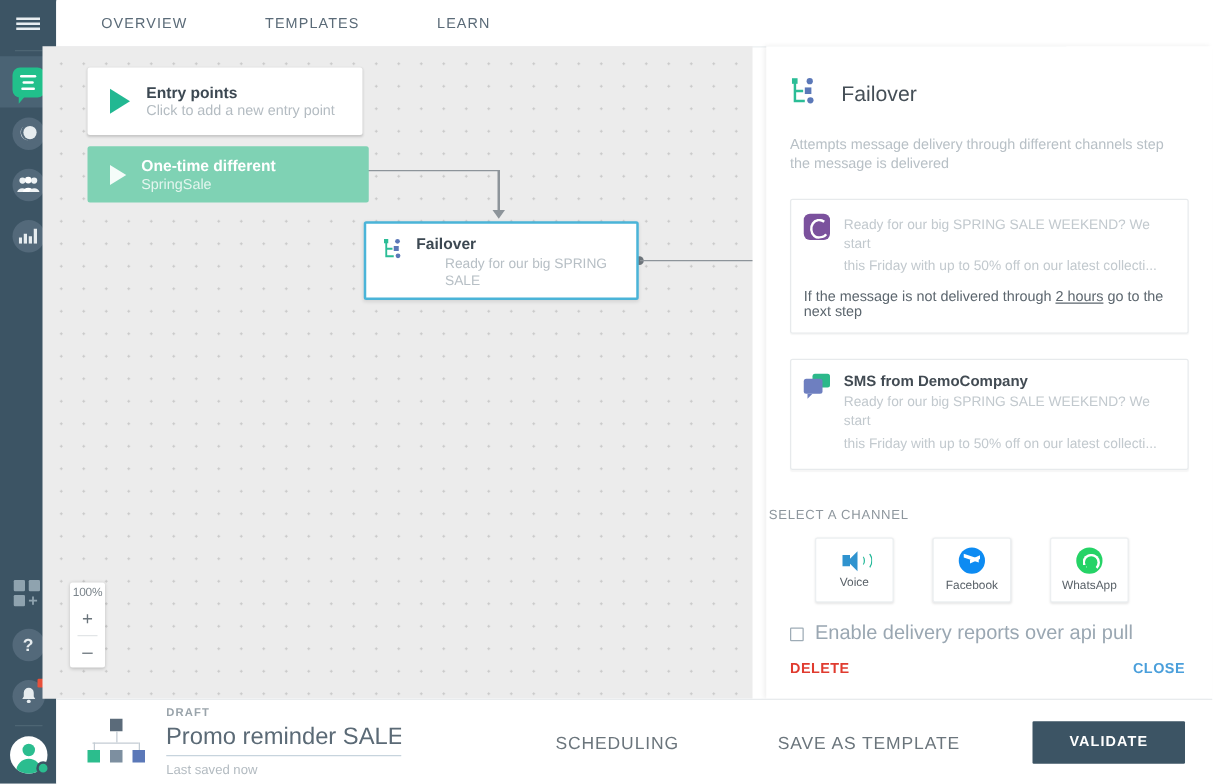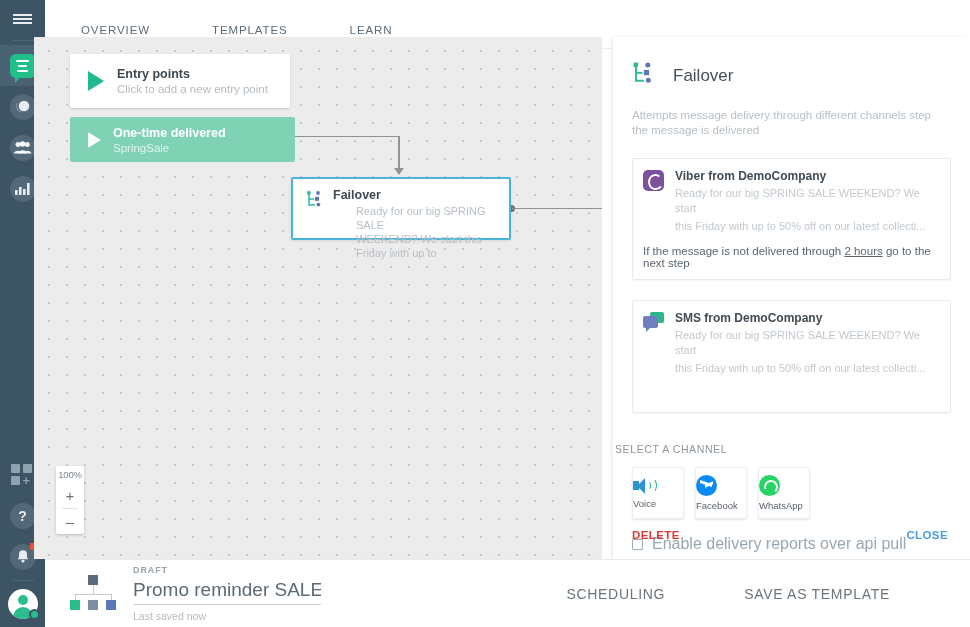--- a/index.html
+++ b/index.html
@@ -45,21 +45,21 @@
   .bell { position:relative; }
   .badge-dot { position:absolute; right:-1px; top:-1px; width:7px; height:7px; background:#e8503a; border-radius:1px; }
   .avatar-wrap { position:relative; width:30px; height:30px; margin-top:4px; }
   .avatar { width:30px; height:30px; border-radius:50%; background:#fff; overflow:hidden; position:relative; }
   .avatar .head { position:absolute; left:10px; top:6px; width:10px; height:10px; border-radius:50%; background:#2bbd8f; }
   .avatar .body { position:absolute; left:5px; top:18px; width:20px; height:14px; border-radius:10px 10px 0 0; background:#2bbd8f; }
   .gear-mini { position:absolute; right:-2px; bottom:-1px; width:11px; height:11px; border-radius:50%; background:#2bbd8f; border:2px solid #3c5464; }
 
   
   .topbar {
-    position:absolute; left:45px; top:12px; width:808px; height:37px; background:#fff;
+    position:absolute; left:45px; top:1px; width:808px; height:37px; background:#fff;
     display:flex; align-items:center; border-bottom:1px solid #eceff1;
   }
   .topbar .tab {
     font-size:11.5px; letter-spacing:.9px; color:#5b6b78; padding:0 14px; cursor:pointer;
     font-weight:400;
   }
   .topbar .tab:first-child { margin-left:22px; }
   .topbar .tab + .tab { margin-left:34px; }
 
   
@@ -142,23 +142,23 @@
   }
   .sms-ico { width:21px;height:19px; position:relative; }
   .sms-ico .b1 { position:absolute; right:0; top:0; width:14px;height:11px; background:#2cb88a; border-radius:2px; }
   .sms-ico .b2 { position:absolute; left:0; top:4px; width:15px;height:12px; background:#6e7fc0; border-radius:2px; }
   .sms-ico .b2:after { content:""; position:absolute; left:3px; bottom:-4px; width:0;height:0;
     border-left:4px solid #6e7fc0; border-bottom:4px solid transparent; }
 
   .sec-label { font-size:10.5px; letter-spacing:.6px; color:#8d969d; padding:30px 0 0 2px; }
   .chan-picker { display:flex; gap:11px; padding:12px 0 0 19px; }
   .pick {
-    width:52px; height:52px; background:#fff; border:1px solid #eceff1; border-radius:2px;
-    box-shadow:0 1px 2px rgba(0,0,0,.10); display:flex; flex-direction:column; align-items:flex-start;
-    justify-content:center; cursor:pointer;
+    width:63px; height:52px; background:#fff; border:1px solid #eceff1; border-radius:2px;
+    box-shadow:0 1px 2px rgba(0,0,0,.10); display:flex; flex-direction:column; align-items:center;
+    justify-content:center; cursor:pointer;margin-left:20px;
   }
   .pick .lbl { font-size:9.5px; color:#596168; margin-top:4px; }
   .voice-ico { width:20px;height:16px; position:relative; }
   .voice-ico .spk { position:absolute; left:0; top:3px; width:6px;height:9px; background:#2f93cf; }
   .voice-ico .cone { position:absolute; left:4px; top:0; width:0;height:0;
      border-right:8px solid #2f93cf; border-top:8px solid transparent; border-bottom:8px solid transparent; }
   .voice-ico .w1, .voice-ico .w2 {
      position:absolute; border:1.6px solid #23b898; border-left-color:transparent;
      border-top-color:transparent; border-bottom-color:transparent; border-radius:50%;
   }
@@ -325,40 +325,39 @@
       <div class="play"></div>
       <div>
         <div class="node-title">Entry points</div>
         <div class="node-sub">Click to add a new entry point</div>
       </div>
     </div>
 
     <div class="node node-audience">
       <div class="play"></div>
       <div>
-        <div class="node-title">One-time delivered</div>
+        <div class="node-title">One-time different</div>
         <div class="node-sub">SpringSale</div>
       </div>
     </div>
 
     <div class="node node-failover">
       <div class="failover-ico">
         <svg width="19" height="19" viewBox="0 0 19 19">
           <path d="M3 3v12h6" fill="none" stroke="#2bbd96" stroke-width="1.5"></path>
           <path d="M3 9h5" fill="none" stroke="#2bbd96" stroke-width="1.5"></path>
           <rect x="1.2" y="1.2" width="3.4" height="3.4" fill="#2bbd96"></rect>
           <rect x="9" y="6.8" width="4" height="4" fill="#5b78b8"></rect>
           <circle cx="12" cy="3" r="1.9" fill="#5b78b8"></circle>
           <circle cx="12.4" cy="14.6" r="1.9" fill="#5b78b8"></circle>
         </svg>
       </div>
       <div class="fo-texts">
         <div class="node-title">Failover</div>
         <div class="fo-line">Ready for our big SPRING SALE</div>
-        <div class="fo-line">WEEKEND? We start this Friday with up to</div>
       </div>
     </div>
 
     <div class="zoomctl">
       <div class="pct">100%</div>
       <div class="zbtn">+</div>
       <div class="sep"></div>
       <div class="zbtn">–</div>
     </div>
   </div>
@@ -376,31 +375,30 @@
         </svg>
       </div>
       <div class="panel-title">Failover</div>
     </div>
     <div class="panel-desc">Attempts message delivery through different channels step the message is delivered</div>
 
     <div class="chan-card">
       <div class="chan-row">
         <div class="chan-ico viber-ico"></div>
         <div>
-          <div class="chan-name">Viber from DemoCompany</div>
           <div class="chan-body">Ready for our big SPRING SALE WEEKEND? We start</div>
           <div class="chan-body">this Friday with up to 50% off on our latest collecti...</div>
         </div>
       </div>
       <div class="chan-foot">
         <span>If the message is not delivered through </span><u>2 hours</u><span> go to the next step</span>
       </div>
     </div>
 
-    <div class="chan-card" style="padding-bottom:36px;">
+    <div class="chan-card" style="padding-bottom:12px;">
       <div class="chan-row">
         <div class="chan-ico sms-ico">
             <span class="b1"></span>
             <span class="b2"></span>
           </div>
         <div>
           <div class="chan-name">SMS from DemoCompany</div>
           <div class="chan-body">Ready for our big SPRING SALE WEEKEND? We start</div>
           <div class="chan-body">this Friday with up to 50% off on our latest collecti...</div>
         </div>
@@ -452,16 +450,17 @@
         <span class="s3"></span>
     </div>
     <div class="meta">
       <div class="draft">DRAFT</div>
       <input class="name" value="Promo reminder SALE" style="">
       <div class="saved">Last saved now</div>
     </div>
     <div class="bb-actions">
       <div class="bb-link">SCHEDULING</div>
       <div class="bb-link">SAVE AS TEMPLATE</div>
+      <button class="bb-btn">VALIDATE</button>
     </div>
   </div>
 
 </div>
 
 </body></html>

